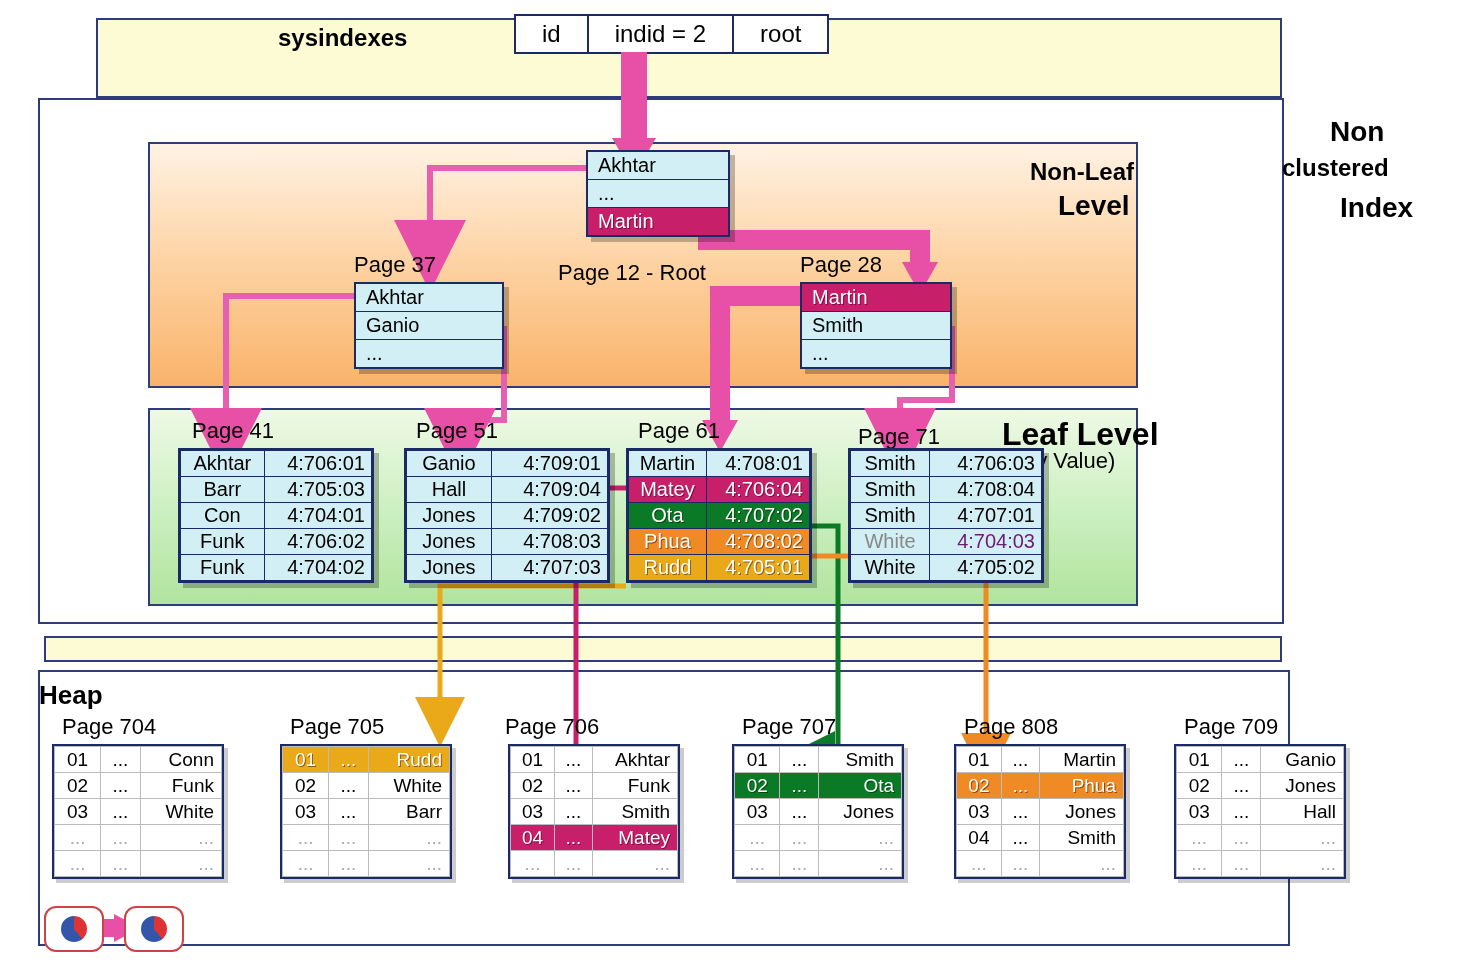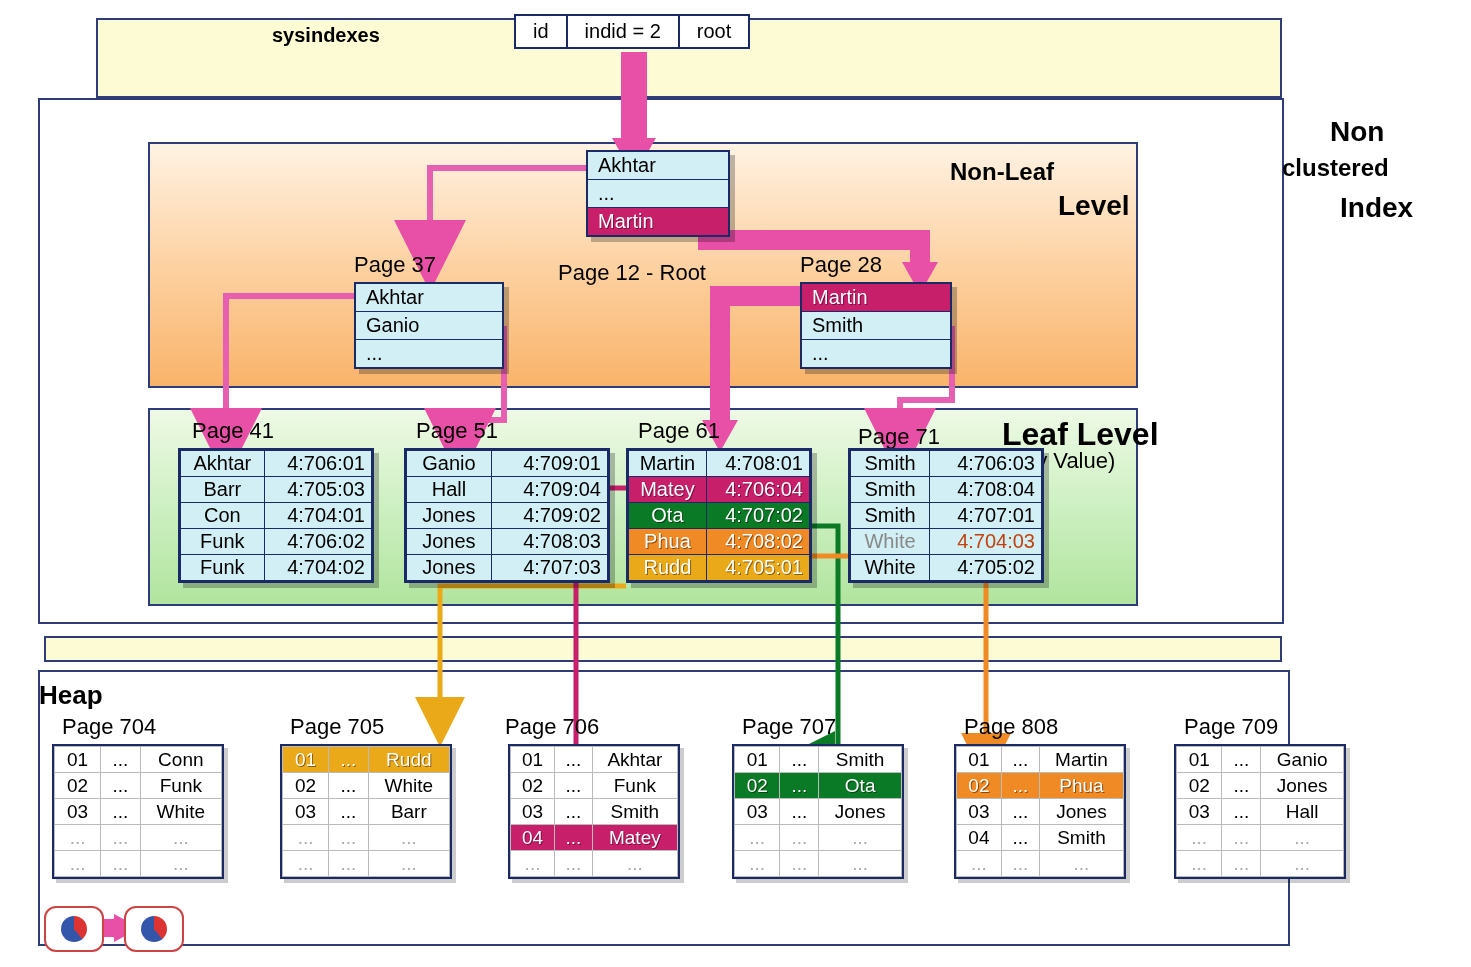--- a/index.html
+++ b/index.html
@@ -5,38 +5,38 @@
 *{box-sizing:border-box;margin:0;padding:0}
 body{font-family:Arial,Helvetica,sans-serif;font-size:17px;color:#000;background:#fff;width:1471px;height:967px;position:relative;overflow:hidden}
 #wrap{position:relative;width:1471px;height:967px}
 .ylw{position:absolute;background:#fdfbd4;border:2px solid #2e3c7a}
 .wht{position:absolute;background:#fff;border:2px solid #2e3c7a}
 .org{position:absolute;background:linear-gradient(#fff2e3,#fdd2a2,#f9b36a);border:2px solid #2e3c7a}
 .grn{position:absolute;background:linear-gradient(#eef9e5,#cdf0c2,#b1e49e);border:2px solid #2e3c7a}
 .lbl{position:absolute;font-size:22px}
 .bold{font-weight:bold}
 .sysbox{position:absolute;display:flex;border:2px solid #1a2a66;background:#fff}
-.syscell{border-right:2px solid #1a2a66;padding:4px 17px;font-size:20px}
+.syscell{border-right:2px solid #1a2a66;padding:4px 26px;font-size:24px}
 .syscell:last-child{border-right:none}
 .node{position:absolute;border:2px solid #1a2a66;box-shadow:5px 5px 0 rgba(0,0,0,.25)}
 .node-row{background:#d1eff5;border-bottom:1px solid #1a2a66;padding:2px 10px;font-size:20px;min-height:26px}
 .node-row:last-child{border-bottom:none}
 .node-hl{background:#c71f6a;color:#fff;text-shadow:1px 1px 0 #7a0d3f}
 .leaf{position:absolute;border:2px solid #1a2a66;box-shadow:5px 5px 0 rgba(0,0,0,.25)}
 .leaf table{border-collapse:collapse;width:100%}
 .leaf td{background:#d1eff5;border:1px solid #1a2a66;padding:1px 6px;font-size:20px;text-align:right}
 .leaf td:first-child{text-align:center}
 .r-mag td{background:#c71f6a!important;color:#fff;text-shadow:1px 1px 0 #7a0d3f}
 .r-dgrn td{background:#0b7a26!important;color:#fff;text-shadow:1px 1px 0 #044512}
 .r-orng td{background:#f08a24!important;color:#fff;text-shadow:1px 1px 0 #8a4a0d}
 .r-gold td{background:#e9a919!important;color:#fff;text-shadow:1px 1px 0 #8a5f0a}
 .heap{position:absolute;border:2px solid #1a2a66;box-shadow:4px 4px 0 rgba(0,0,0,.2);background:#f97316}
 .heap table{border-collapse:collapse;width:100%}
 .heap td{border:1px solid #bbb;background:#fff;padding:1px 7px;font-size:19px;text-align:center;min-height:26px;height:26px}
-.heap td:last-child{text-align:center}
+.heap td:last-child{text-align:right}
 .h-gold td{background:#e9a919!important;color:#fff;text-shadow:1px 1px 0 #8a5f0a}
 .h-dgrn td{background:#0b7a26!important;color:#fff;text-shadow:1px 1px 0 #044512}
 .h-orng td{background:#f08a24!important;color:#fff;text-shadow:1px 1px 0 #8a4a0d}
 .h-mag td{background:#c71f6a!important;color:#fff;text-shadow:1px 1px 0 #7a0d3f}
 .muted{color:#aaa}
 svg{position:absolute;top:0;left:0;pointer-events:none}
 .badge{position:absolute;border:2px solid #c44;border-radius:12px;background:#fff;width:60px;height:46px;display:flex;align-items:center;justify-content:center}
 .pie{width:26px;height:26px;border-radius:50%;background:conic-gradient(#d33 0 140deg,#35a 140deg 360deg)}
 .watermark{position:absolute;right:24px;bottom:24px;font-size:22px;color:rgba(160,160,160,.45)}
 </style>
@@ -45,31 +45,31 @@
 
 <div id="wrap">
 
 <div class="ylw" style="left:96px;top:18px;width:1186px;height:80px"></div>
 <div class="wht" style="left:38px;top:98px;width:1246px;height:526px"></div>
 <div class="org" style="left:148px;top:142px;width:990px;height:246px"></div>
 <div class="grn" style="left:148px;top:408px;width:990px;height:198px"></div>
 <div class="ylw" style="left:44px;top:636px;width:1238px;height:26px"></div>
 <div class="wht" style="left:38px;top:670px;width:1252px;height:276px"></div>
 
-<div class="lbl bold" style="left:272px;top:24px;font-size:20px">sysindexes</div>
+<div class="lbl bold" style="left:278px;top:24px;font-size:24px">sysindexes</div>
 <div class="sysbox" style="left:514px;top:14px">
  <div class="syscell">id</div>
  <div class="syscell">indid = 2</div>
  <div class="syscell">root</div>
 </div>
 
 <div class="lbl bold" style="left:1330px;top:116px;font-size:28px">Non</div>
 <div class="lbl bold" style="left:1282px;top:154px;font-size:24px">clustered</div>
 <div class="lbl bold" style="left:1340px;top:192px;font-size:28px">Index</div>
-<div class="lbl bold" style="left:950px;top:158px;font-size:24px">Non-Leaf</div>
+<div class="lbl bold" style="left:1030px;top:158px;font-size:24px">Non-Leaf</div>
 <div class="lbl bold" style="left:1058px;top:190px;font-size:28px">Level</div>
 <div class="lbl bold" style="left:1002px;top:416px;font-size:32px">Leaf Level</div>
 <div class="lbl" style="left:1002px;top:448px">(Key Value)</div>
 
 <svg width="1471" height="967">
 <defs>
  <marker id="pinkA" markerWidth="12" markerHeight="12" refX="6" refY="6" orient="auto">
           <path d="M0,0 L12,6 L0,12 z" fill="#e84fa6"></path>
         </marker>
  <marker id="goldA" markerWidth="10" markerHeight="10" refX="5" refY="5" orient="auto">
@@ -231,21 +231,21 @@
 <tr>
             <td>Smith</td>
             <td>4:708:04</td>
           </tr>
 <tr>
             <td>Smith</td>
             <td>4:707:01</td>
           </tr>
 <tr>
             <td style="color:#888">White</td>
-            <td style="color:#c2410c">4:704:03</td>
+            <td style="color:#701a75">4:704:03</td>
           </tr>
 <tr>
             <td>White</td>
             <td>4:705:02</td>
           </tr>
         </tbody>
       </table>
     </div>
 
 <div class="lbl bold" style="left:39px;top:680px;font-size:26px">Heap</div>

